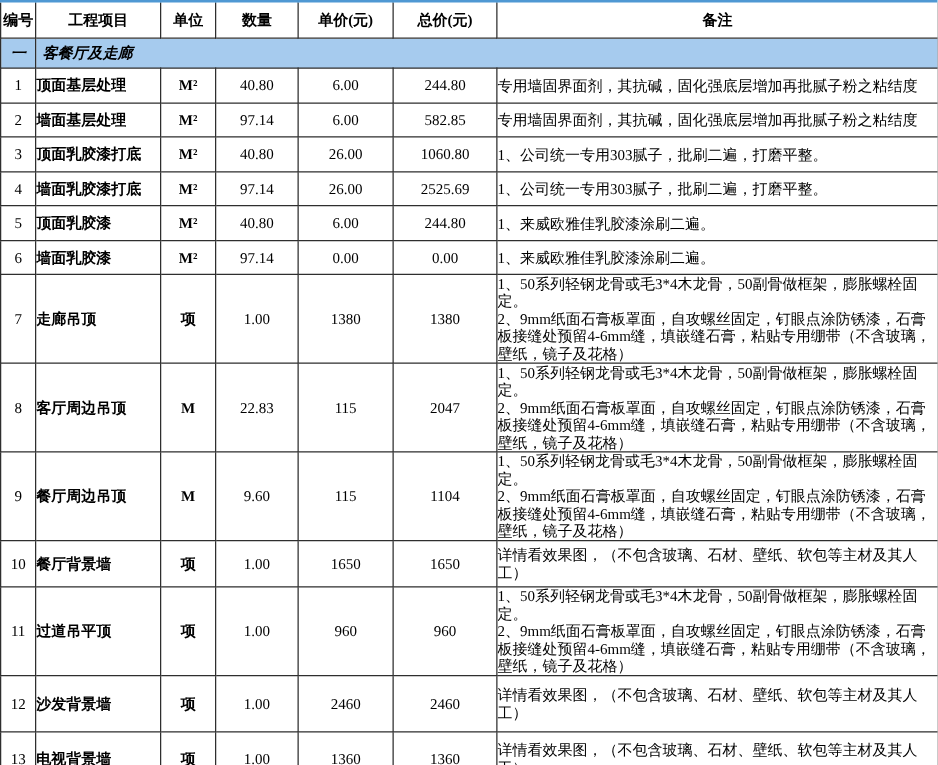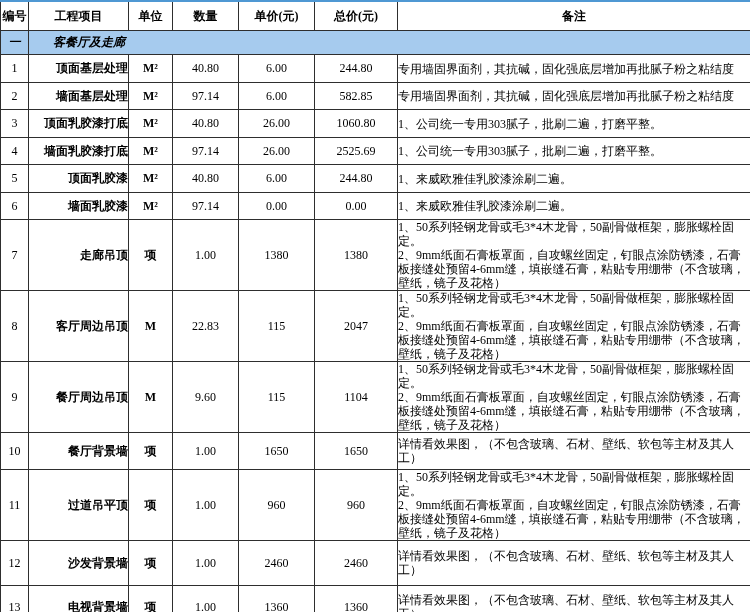--- a/index.html
+++ b/index.html
@@ -16,23 +16,23 @@
     border:1px solid var(--grid-line,#2e2e2e);
     padding:0;overflow:hidden;vertical-align:middle;
     font-size:12px;
   }
   thead th{font-weight:bold;height:28px;text-align:center;}
   tr.section-row td{
     background:var(--section-bg,#a6cbee);
     font-weight:bold;font-style:italic;height:23px;
   }
   tr.section-row td.sec-no{text-align:center;}
-  tr.section-row td.sec-title{text-align:left;padding-left:24px;}
+  tr.section-row td.sec-title{text-align:left;padding-left:5px;}
   td.c-no,td.c-qty,td.c-price,td.c-total{text-align:center;}
-  td.c-item{text-align:right;font-weight:bold;}
+  td.c-item{text-align:left;font-weight:bold;}
   td.c-unit{text-align:center;font-weight:bold;}
   td.c-remark{
     font-size:11px;line-height:14px;text-align:left;
     padding:2px 5px;white-space:pre-wrap;word-break:break-all;
   }
 </style>
 </head>
 <body>
 
 <div class="sheet">

